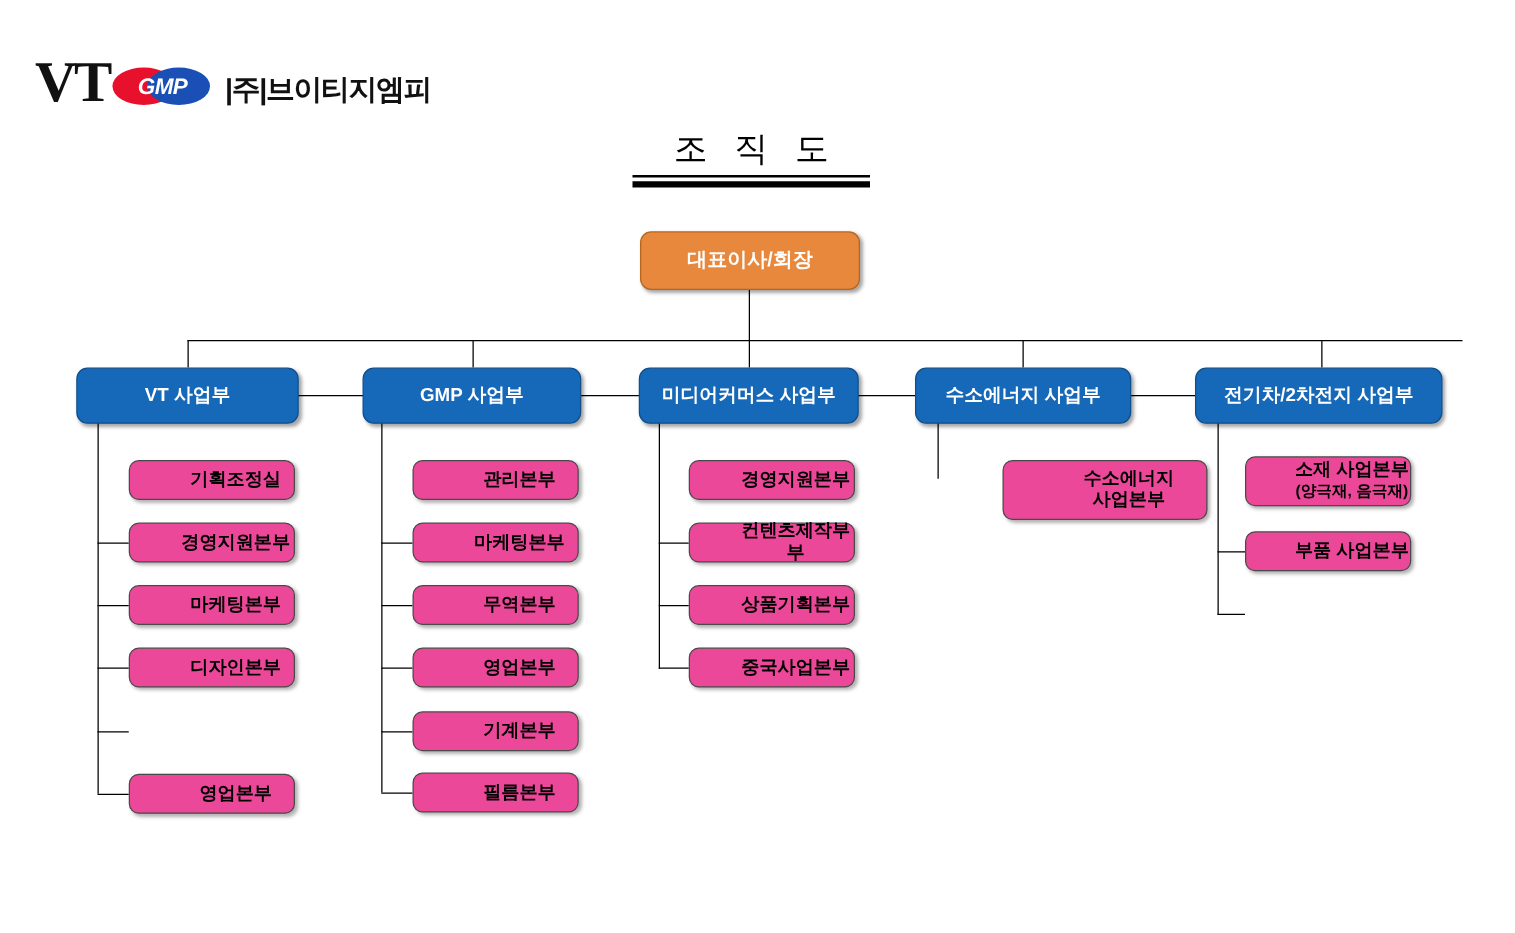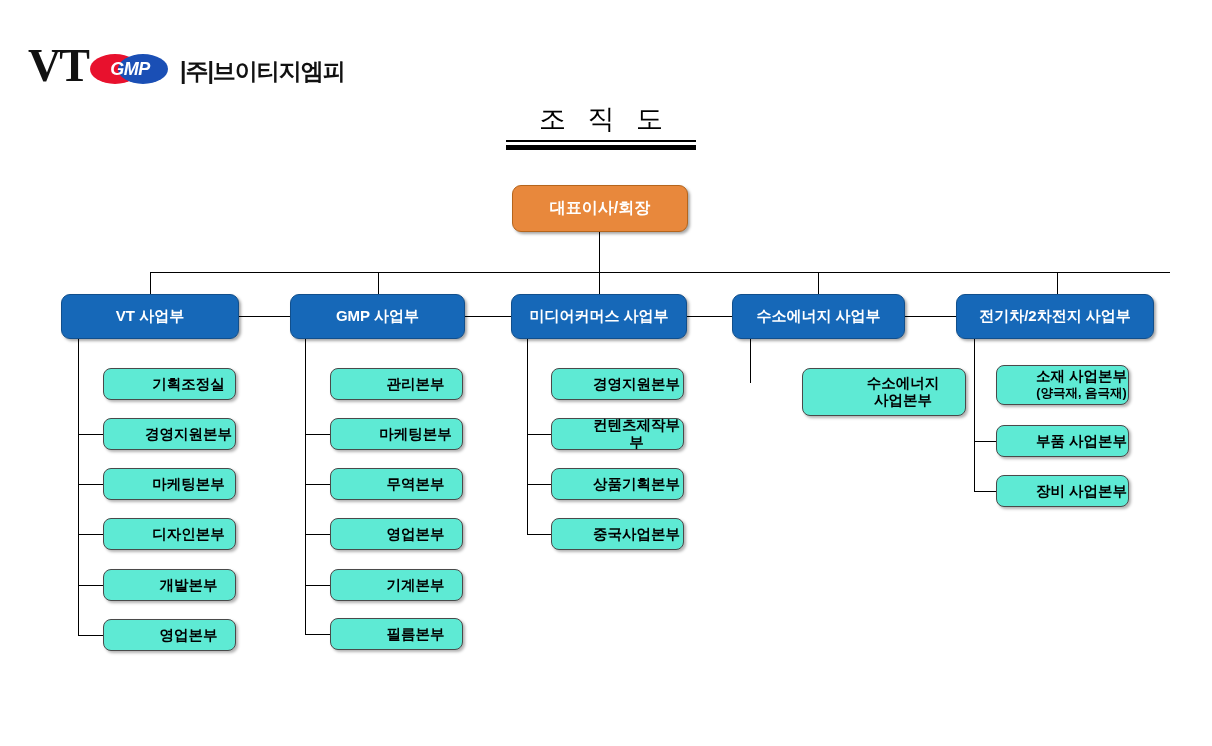--- a/index.html
+++ b/index.html
@@ -134,21 +134,21 @@
   .node-div {
     background: #1668b8;
     border: 1px solid #114f8c;
     border-radius: 9px;
     color: #ffffff;
     font-size: 15px;
     font-weight: 700;
     box-shadow: 2px 2px 3px rgba(0,0,0,0.35);
   }
   .node-sub {
-    background: #5eead4;
+    background: #ec4899;
     border: 1px solid #4a4a4a;
     border-radius: 8px;
     color: #000000;
     font-size: 14.5px;
     font-weight: 700;
     box-shadow: 2px 2px 3px rgba(0,0,0,0.30);
     flex-direction: column;
     line-height: 17px;
     padding-left: 38px;
   }
@@ -243,23 +243,20 @@
   </div>
   <div class="node node-sub" style="left:103px; top:418px; width:133px; height:32px;">
     <span>경영지원본부</span>
   </div>
   <div class="node node-sub" style="left:103px; top:468px; width:133px; height:32px;">
     <span>마케팅본부</span>
   </div>
   <div class="node node-sub" style="left:103px; top:518px; width:133px; height:32px;">
     <span>디자인본부</span>
   </div>
-  <div class="node node-sub" style="left:103px; top:569px; width:133px; height:32px;">
-    <span>개발본부</span>
-  </div>
   <div class="node node-sub" style="left:103px; top:619px; width:133px; height:32px;">
     <span>영업본부</span>
   </div>
 
   <div class="node node-sub" style="left:330px; top:368px; width:133px; height:32px;">
     <span>관리본부</span>
   </div>
   <div class="node node-sub" style="left:330px; top:418px; width:133px; height:32px;">
     <span>마케팅본부</span>
   </div>
@@ -294,17 +291,14 @@
     <span class="sub-line2" style="font-size:14.5px;">사업본부</span>
   </div>
 
   <div class="node node-sub" style="left:996px; top:365px; width:133px; height:40px;">
     <span>소재 사업본부</span>
     <span class="sub-line2">(양극재, 음극재)</span>
   </div>
   <div class="node node-sub" style="left:996px; top:425px; width:133px; height:32px;">
     <span>부품 사업본부</span>
   </div>
-  <div class="node node-sub" style="left:996px; top:475px; width:133px; height:32px;">
-    <span>장비 사업본부</span>
-  </div>
 
 </div>
 
 </body></html>

